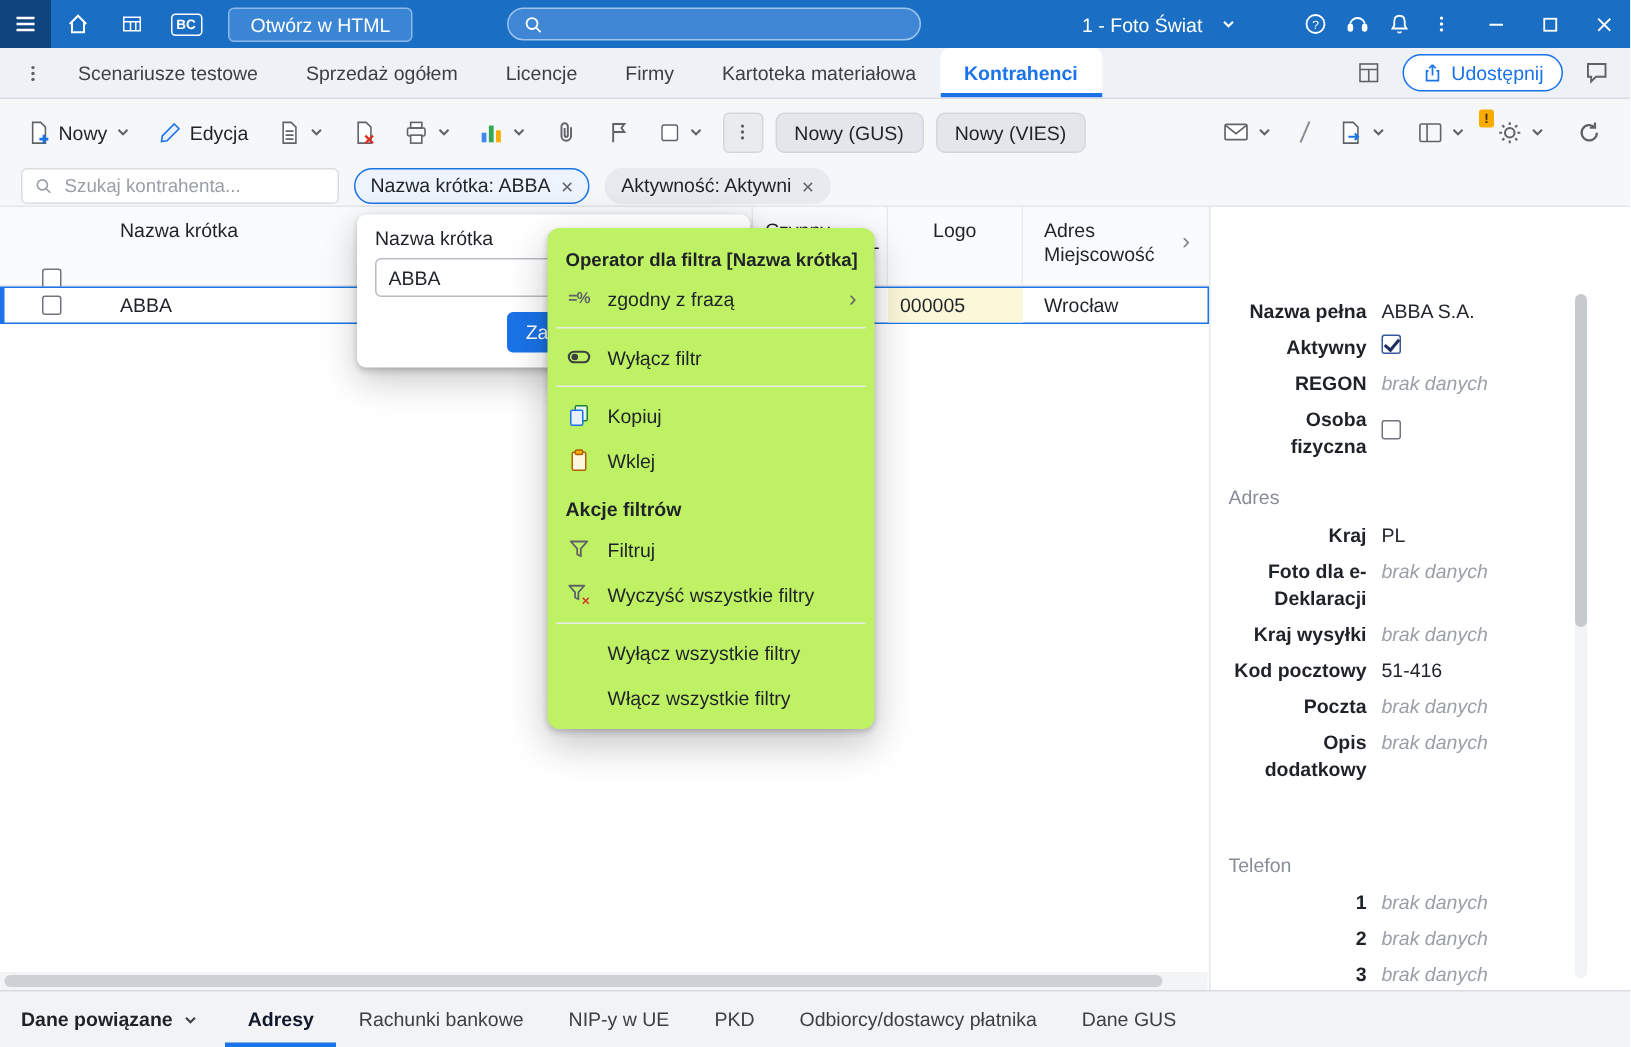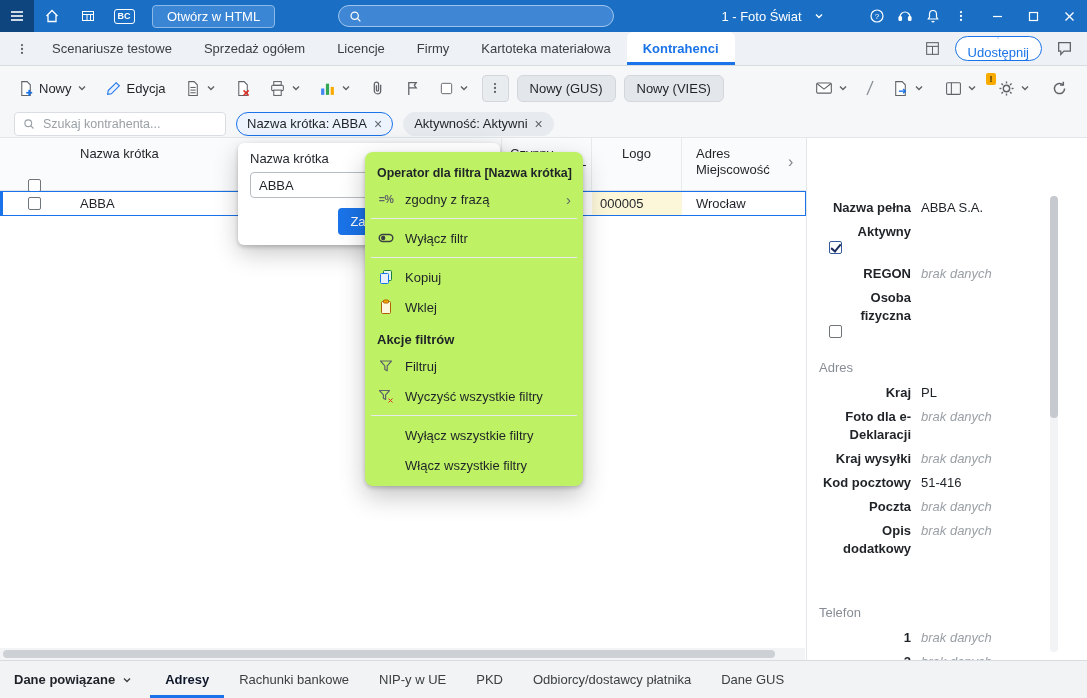--- a/index.html
+++ b/index.html
@@ -22,21 +22,21 @@
   .tb-right .tb-ic{width:28px;}
   .tb-win{position:absolute;right:0;top:0;height:32px;display:flex;}
   .win-btn{width:36px;height:32px;display:flex;align-items:center;justify-content:center;cursor:pointer;}
 
   
   .tabbar{position:absolute;top:32px;left:0;right:0;height:34px;background:#eef1f5;border-bottom:1px solid #d8dce1;display:flex;align-items:stretch;padding-left:8px;box-sizing:border-box;z-index:9;}
   .tab-kebab{width:28px;display:flex;align-items:center;justify-content:center;cursor:pointer;}
   .tab{display:flex;align-items:center;padding:0 16px;color:#3c4043;cursor:pointer;white-space:nowrap;}
   .tab.active{background:#fff;color:#1a73e8;font-weight:bold;box-shadow:inset 0 -3px 0 #1a73e8;border-radius:6px 6px 0 0;}
   .tabbar-right{margin-left:auto;display:flex;align-items:center;gap:12px;padding-right:12px;}
-  .share-btn{display:flex;align-items:center;gap:6px;border:1px solid #1a73e8;color:#1a73e8;background:#fff;border-radius:14px;height:25px;padding:0 12px;font-family:inherit;font-size:13px;cursor:pointer;flex-direction:column;}
+  .share-btn{display:flex;align-items:center;gap:6px;border:1px solid #1a73e8;color:#1a73e8;background:#fff;border-radius:14px;height:25px;padding:0 12px;font-family:inherit;font-size:13px;cursor:pointer;}
   .ic-btn{background:none;border:none;padding:2px;cursor:pointer;display:flex;align-items:center;}
 
   
   .toolbar{position:absolute;top:66px;left:0;right:0;height:44px;background:#f6f7f9;display:flex;align-items:center;padding-left:12px;gap:8px;box-sizing:border-box;}
   .tbtn{display:flex;align-items:center;gap:5px;padding:4px 5px;border-radius:4px;cursor:pointer;background:none;border:none;font-family:inherit;font-size:13px;color:#1f2328;}
   .graybtn{background:#e3e6ea;border:1px solid #d3d7dc;border-radius:6px;padding:5px 12px;cursor:pointer;font-family:inherit;font-size:13px;color:#1f2328;}
   .kebab-box{width:25px;height:25px;border:1px solid #d3d7dc;background:#e9ecef;border-radius:4px;display:flex;align-items:center;justify-content:center;cursor:pointer;}
   .toolbar-right{margin-left:auto;display:flex;align-items:center;gap:11px;padding-right:14px;}
   .gear-wrap{position:relative;}
   .warn-badge{position:absolute;left:-7px;top:-3px;background:#f9ab00;color:#3c2c00;font-size:9px;font-weight:bold;width:10px;height:12px;border-radius:2px;display:flex;align-items:center;justify-content:center;}
@@ -69,21 +69,21 @@
   .rc1{width:444px;padding-left:22px;}
   .rc2{width:90px;justify-content:center;}
   .rc3{width:90px;background:#fcf7d9;padding-left:8px;}
   .rc4{flex:1;padding-left:14px;}
   .hscroll{position:absolute;left:0;right:1px;bottom:0;height:12px;background:#f3f4f6;cursor:pointer;}
   .hscroll .thumb{position:absolute;left:3px;top:2px;height:8px;width:772px;background:#cdd1d6;border-radius:4px;}
 
   
   .details{position:absolute;left:806px;top:0;right:0;bottom:0;background:#fff;border-left:1px solid #e3e6ea;padding:58px 44px 0 12px;box-sizing:border-box;overflow:hidden;}
   .drow{display:flex;align-items:flex-start;padding:3px 0;line-height:18px;}
-  .drow.center{flex-direction:column;}
+  .drow.center{align-items:center;}
   .dlabel{width:92px;text-align:right;font-weight:bold;flex:none;}
   .dvalue{margin-left:10px;min-height:18px;}
   .dvalue.empty{color:#9aa0a6;font-style:italic;}
   .dsection{color:#878d95;margin:14px 0 6px;}
   .dsection.phone{margin-top:44px;}
   .vscroll{position:absolute;right:29px;top:58px;bottom:8px;width:8px;background:#f1f3f4;border-radius:4px;cursor:pointer;}
   .vscroll .thumb{position:absolute;top:0;left:0;width:8px;height:222px;background:#c6cace;border-radius:4px;}
 
   
   .cb{width:13px;height:13px;border:1px solid #70757c;border-radius:2px;background:#fff;position:relative;display:inline-block;box-sizing:border-box;flex:none;cursor:pointer;}

